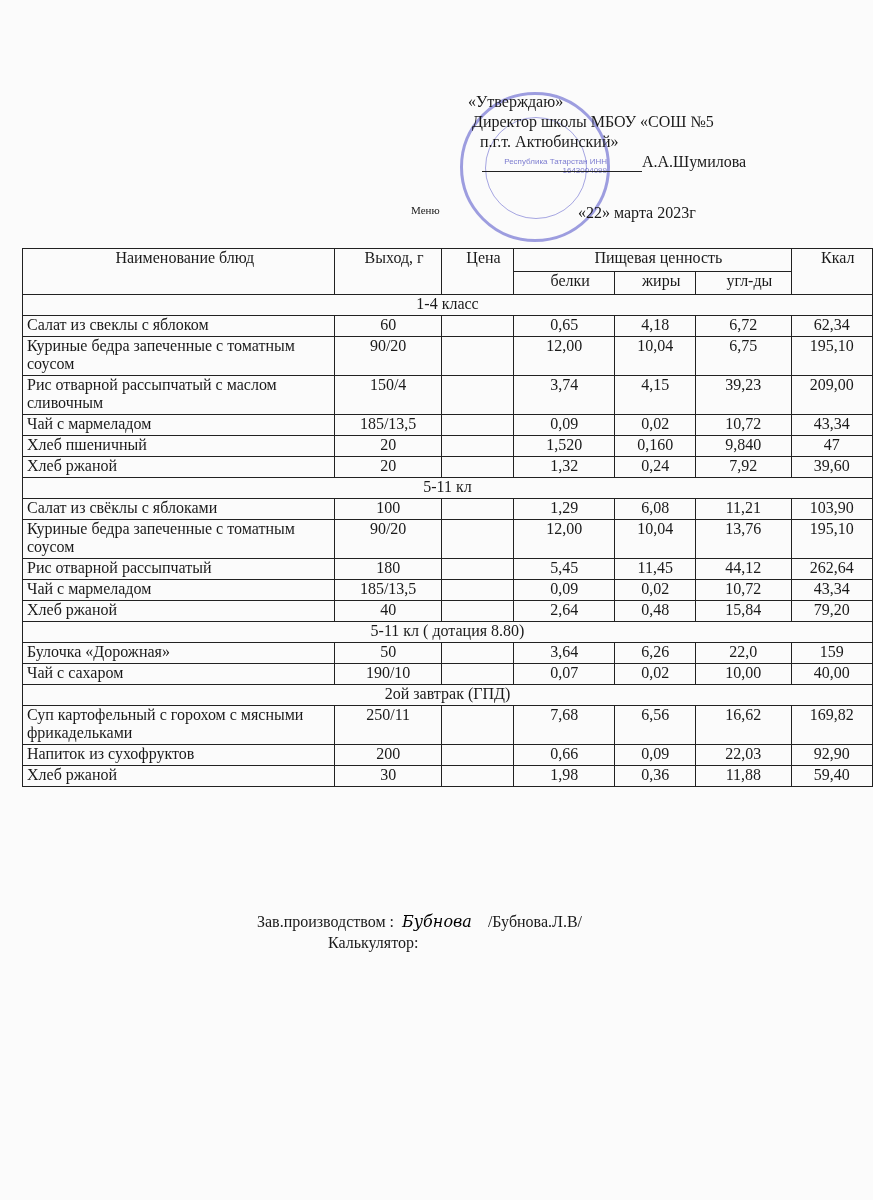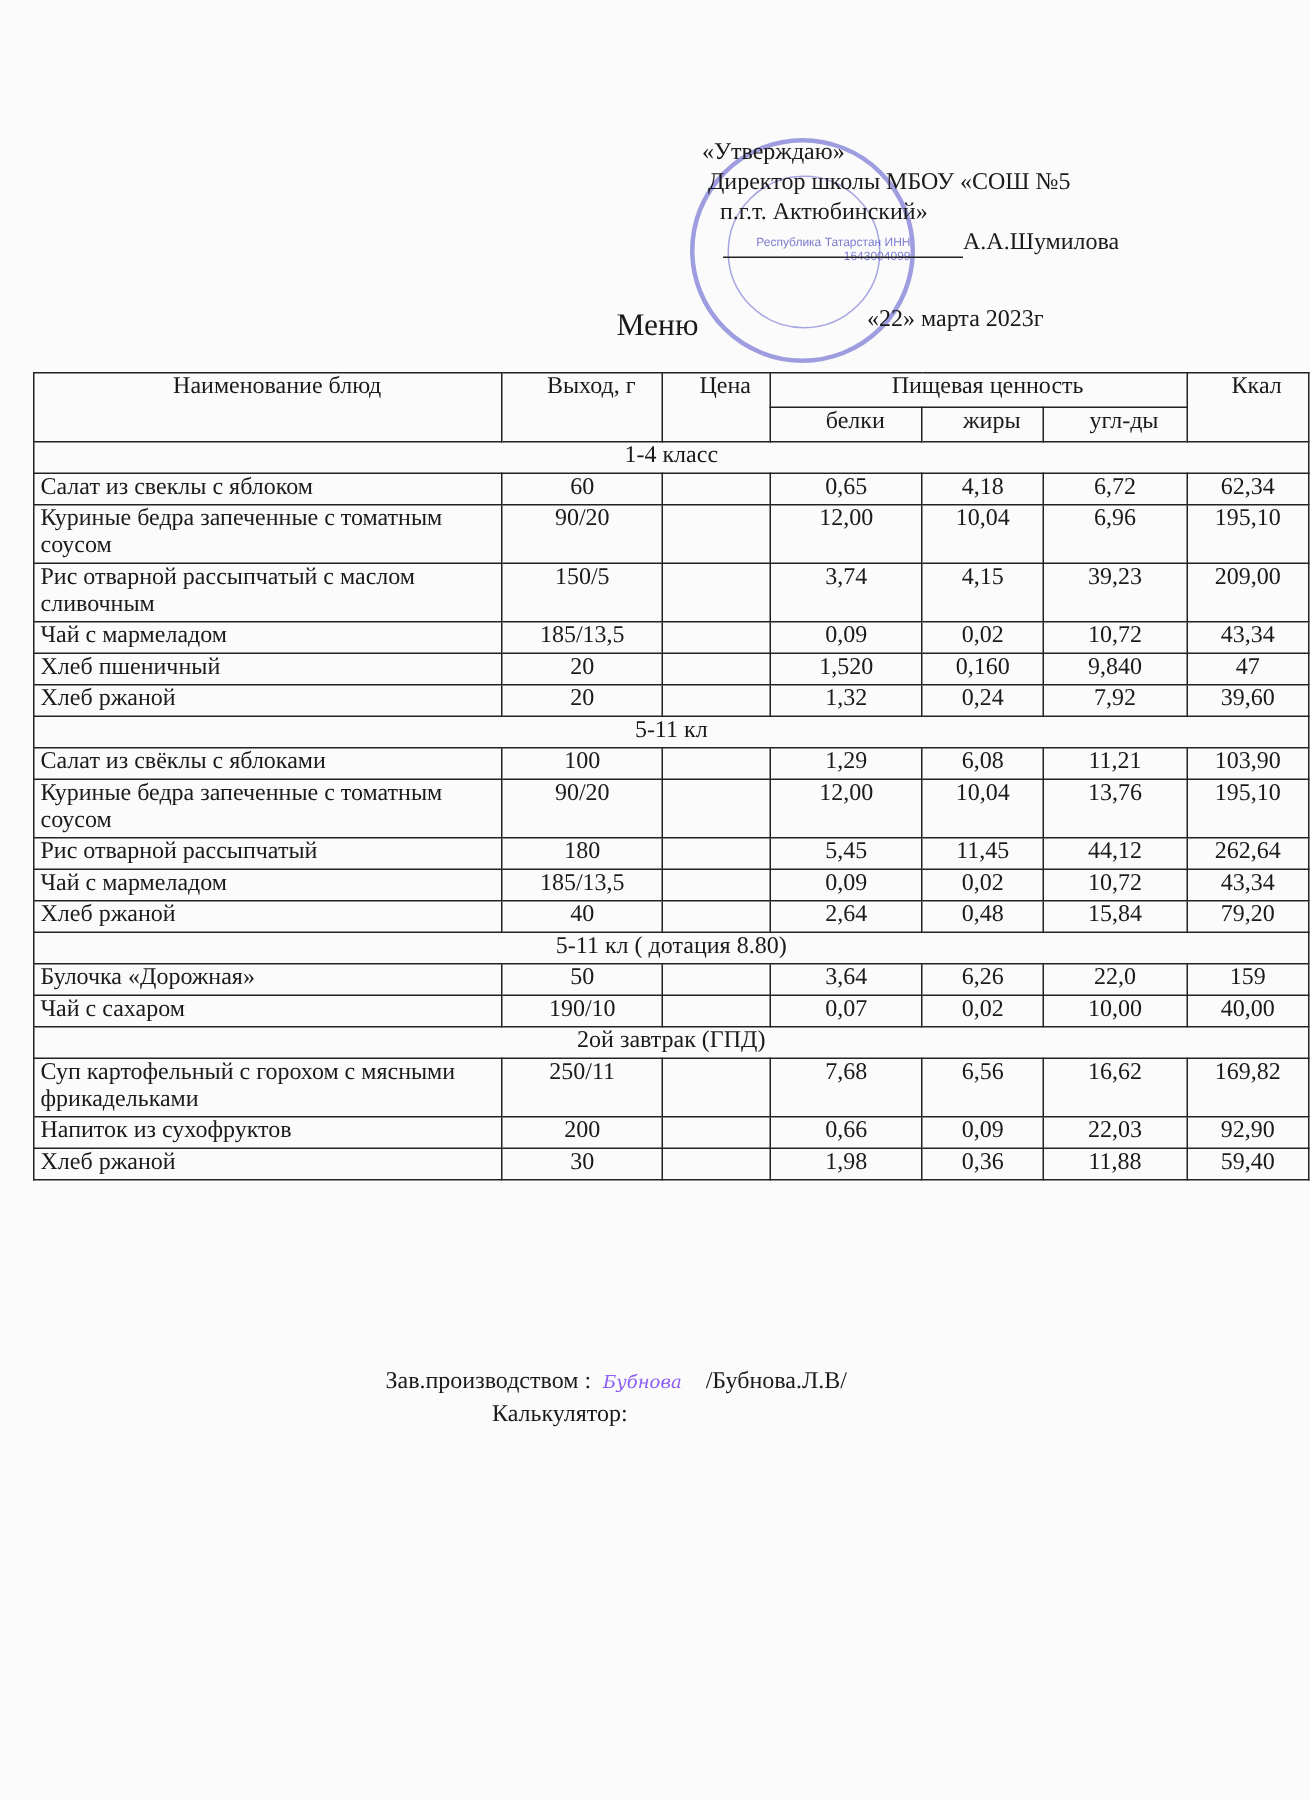--- a/index.html
+++ b/index.html
@@ -6,21 +6,21 @@
   body {
     width: 873px; height: 1200px; background: #fbfbfb; position: relative; overflow: hidden;
     font-family: "Liberation Serif", "DejaVu Serif", serif; color: #1a1a1a;
   }
   .approve { position: absolute; left: 468px; top: 92px; font-size: 16px; line-height: 20px; }
   .approve .l1 { position: absolute; left: 0; top: 0; white-space: nowrap; }
   .approve .l2 { position: absolute; left: 4px; top: 20px; white-space: nowrap; }
   .approve .l3 { position: absolute; left: 12px; top: 40px; white-space: nowrap; }
   .approve .l4 { position: absolute; left: 14px; top: 60px; white-space: nowrap; }
   .approve .l4 .line { display: inline-block; width: 160px; border-bottom: 1px solid #222; height: 16px; vertical-align: bottom; }
-  .menu-title { position: absolute; left: 411px; top: 204px; font-size: 21px; white-space: nowrap; }
+  .menu-title { position: absolute; left: 411px; top: 204px; font-size: 11px; white-space: nowrap; }
   .menu-date { position: absolute; left: 578px; top: 204px; font-size: 16px; white-space: nowrap; text-align: right; }
   .stamp {
     position: absolute; left: 460px; top: 92px; width: 150px; height: 150px;
     border-radius: 50%; border: 3px solid rgba(80,80,200,0.55);
     box-sizing: border-box; pointer-events: none;
   }
   .stamp .inner {
     position: absolute; left: 22px; top: 22px; width: 100px; height: 100px; border-radius: 50%;
     border: 1.5px solid rgba(80,80,200,0.5);
   }
@@ -42,21 +42,21 @@
   .c-b { width: 84px; text-align: center; }
   .c-f { width: 62px; text-align: center; }
   .c-c { width: 79px; text-align: center; font-family: Liberation Serif, serif; }
   .c-k { width: 63px; text-align: center; }
   tr.section td { text-align: center; height: 20px; }
   tr.row1 td { height: 20px; }
   tr.row2 td { height: 38px; }
   .hdr1 th { height: 22px; }
   .hdr2 th { height: 22px; }
   .sign { position: absolute; left: 257px; top: 912px; font-size: 16px; white-space: nowrap; }
-  .sign .sig { display: inline-block; font-family: "DejaVu Serif", serif; font-style: italic; color: #8b5cf6; font-size: 12px; margin: 0 12px 0 4px; }
+  .sign .sig { display: inline-block; font-family: "DejaVu Serif", serif; font-style: italic; color: #000000; font-size: 16px; margin: 0 12px 0 4px; }
   .calc { position: absolute; left: 328px; top: 934px; font-size: 16px; white-space: nowrap; }
 </style>
 </head>
 <body>
 
 <div class="stamp">
   <div class="inner"></div>
   <div class="txt">Республика Татарстан ИНН 1643004099</div>
 </div>
 
@@ -98,26 +98,26 @@
       <td class="c-f">4,18</td>
       <td class="c-c">6,72</td>
       <td class="c-k">62,34</td>
     </tr>
     <tr class="row2">
       <td class="c-name">Куриные бедра запеченные с томатным соусом</td>
       <td class="c-out">90/20</td>
       <td class="c-price"></td>
       <td class="c-b">12,00</td>
       <td class="c-f">10,04</td>
-      <td class="c-c">6,96</td>
+      <td class="c-c">6,75</td>
       <td class="c-k">195,10</td>
     </tr>
     <tr class="row2">
       <td class="c-name">Рис отварной рассыпчатый с маслом сливочным</td>
-      <td class="c-out">150/5</td>
+      <td class="c-out">150/4</td>
       <td class="c-price"></td>
       <td class="c-b">3,74</td>
       <td class="c-f">4,15</td>
       <td class="c-c">39,23</td>
       <td class="c-k">209,00</td>
     </tr>
     <tr class="row1">
       <td class="c-name">Чай с мармеладом</td>
       <td class="c-out">185/13,5</td>
       <td class="c-price"></td>

